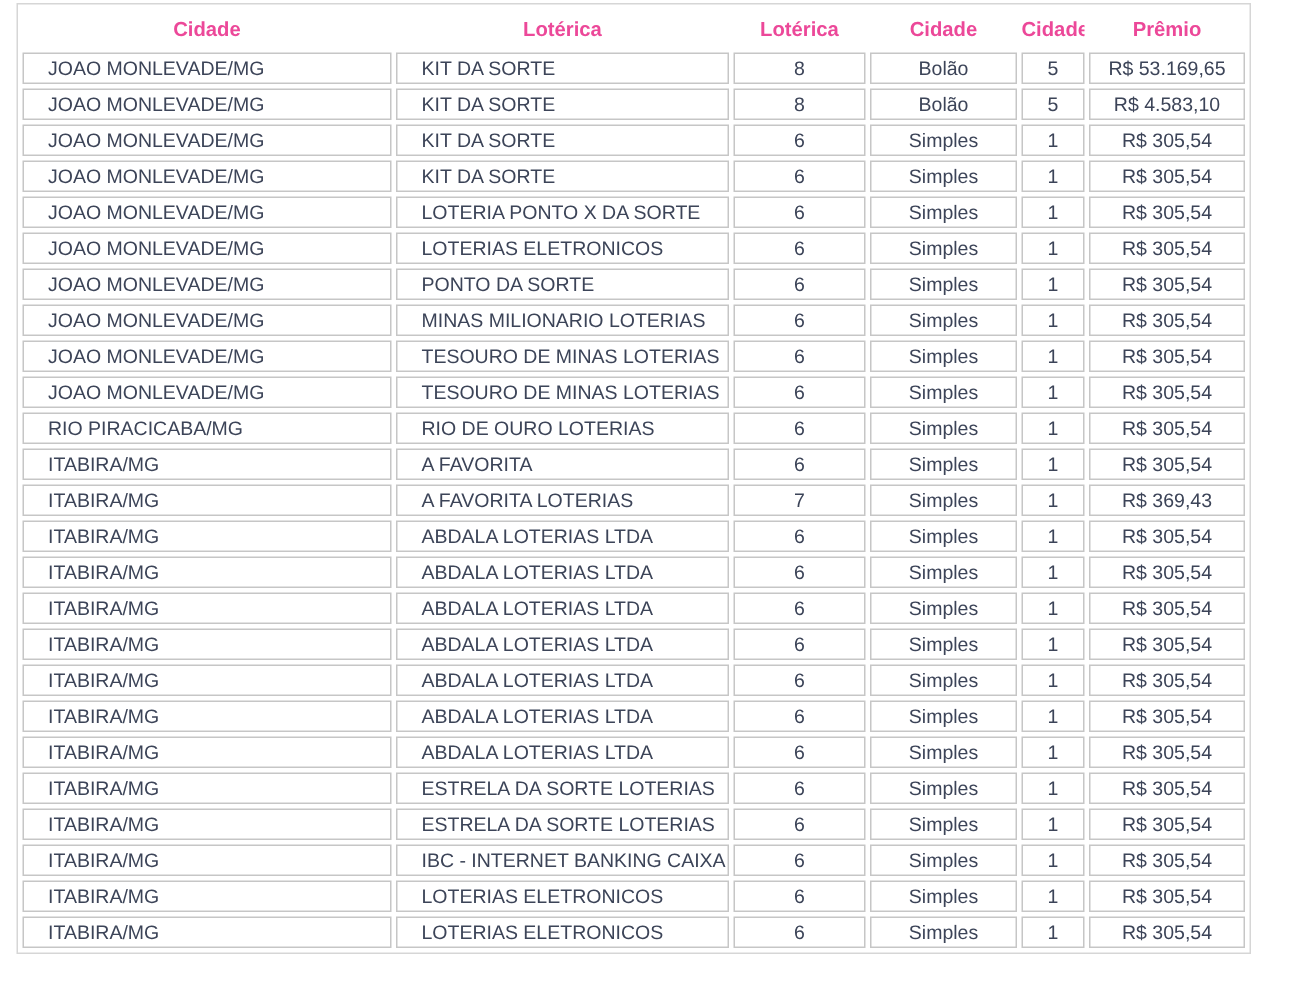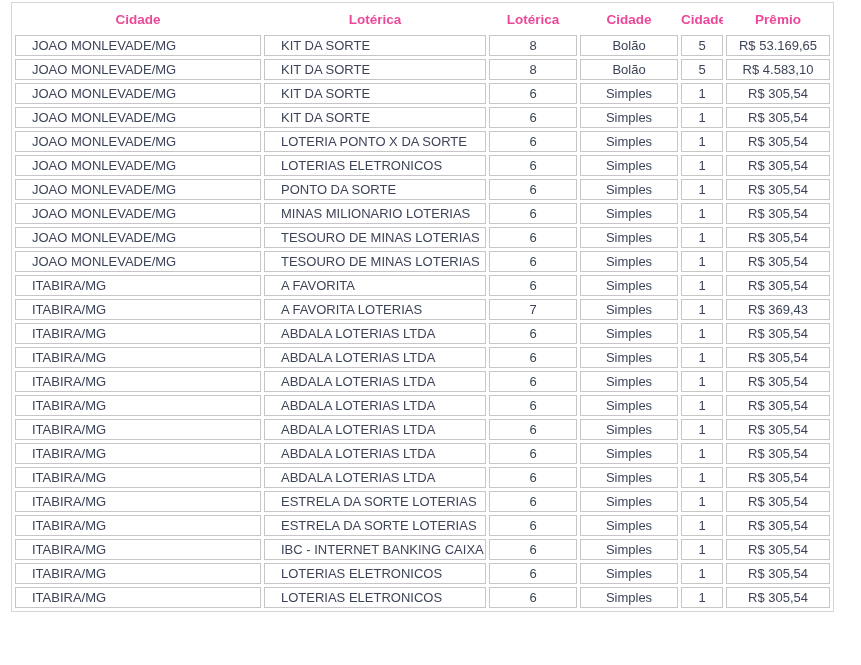--- a/index.html
+++ b/index.html
@@ -163,20 +163,28 @@
 
   <tr>
     <td class="left">JOAO MONLEVADE/MG</td>
     <td class="left">TESOURO DE MINAS LOTERIAS</td>
     <td class="center">6</td>
     <td class="center">Simples</td>
     <td class="center">1</td>
     <td class="center">R$ 305,54</td>
   </tr>
 
+  <tr>
+    <td class="left">RIO PIRACICABA/MG</td>
+    <td class="left">RIO DE OURO LOTERIAS</td>
+    <td class="center">6</td>
+    <td class="center">Simples</td>
+    <td class="center">1</td>
+    <td class="center">R$ 305,54</td>
+  </tr>
 
   <tr>
     <td class="left">ITABIRA/MG</td>
     <td class="left">A FAVORITA</td>
     <td class="center">6</td>
     <td class="center">Simples</td>
     <td class="center">1</td>
     <td class="center">R$ 305,54</td>
   </tr>
 

